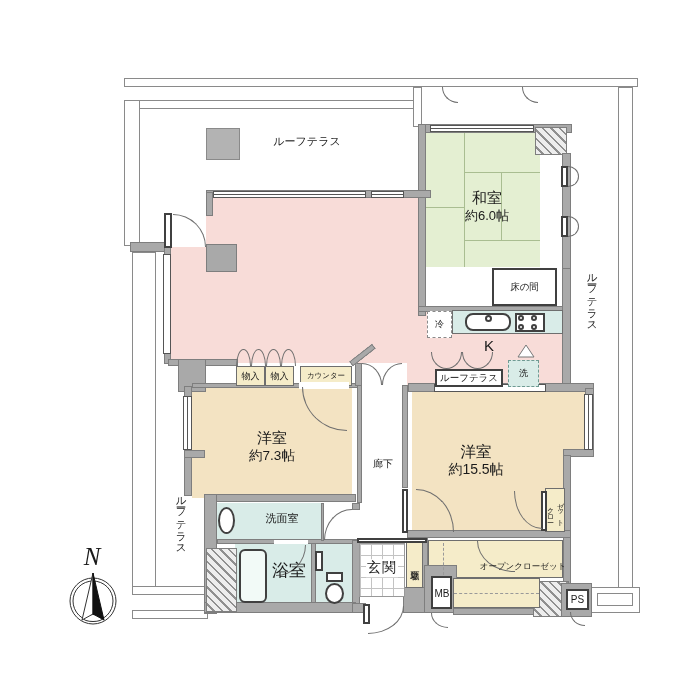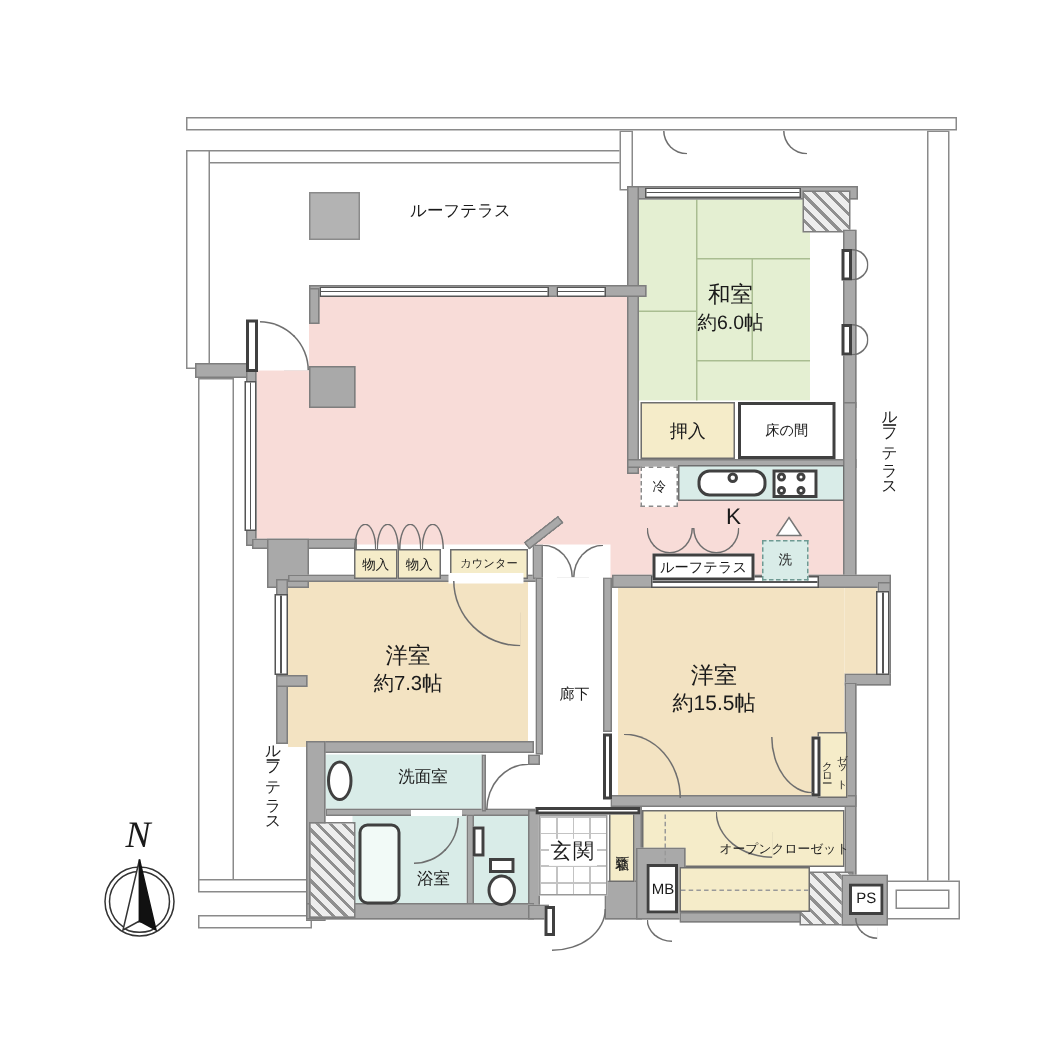--- a/index.html
+++ b/index.html
@@ -105,23 +105,20 @@
   <div class="r wall" style="left:561px;top:583px;width:31px;height:34px"></div>
 
   <div class="r winH" style="left:213px;top:191px;width:153px;height:7px"></div>
   <div class="r winH" style="left:371px;top:191px;width:33px;height:7px"></div>
   <div class="r winH" style="left:430px;top:125px;width:104px;height:7px"></div>
   <div class="r winH" style="left:434px;top:384px;width:112px;height:8px"></div>
   <div class="r winV" style="left:584px;top:394px;width:9px;height:56px"></div>
   <div class="r winV" style="left:183px;top:396px;width:9px;height:54px"></div>
   <div class="r winV" style="left:163px;top:254px;width:8px;height:100px"></div>
 
-  <div class="r cream flex" style="left:427px;top:268px;width:63px;height:38px;font-size:12px">
-      <span>押入</span>
-    </div>
   <div class="r whitebox flex" style="left:492px;top:268px;width:65px;height:38px;font-size:9.5px">
       <span>床の間</span>
     </div>
   <div class="r dash flex" style="left:427px;top:311px;width:25px;height:27px;font-size:9px">
       <span>冷</span>
     </div>
   <div class="r teal" style="left:452px;top:310px;width:111px;height:24px;border:1px solid #6e6e6e"></div>
   <div class="r whitebox" style="left:465px;top:313px;width:46px;height:18px;border-radius:8px"></div>
   <div class="r whitebox" style="left:485px;top:315px;width:7px;height:7px;border-radius:50%"></div>
   <div class="r whitebox" style="left:515px;top:313px;width:30px;height:19px"></div>
@@ -212,21 +209,21 @@
     <span style="display:block">洋室</span>
     <span style="display:block;font-size:13.5px">約7.3帖</span>
   </div>
   <div class="lbl" style="left:476px;top:460px;font-size:15.5px">
     <span style="display:block">洋室</span>
     <span style="display:block;font-size:14px">約15.5帖</span>
   </div>
   <div class="lbl" style="left:489px;top:346px;font-size:15px">K</div>
   <div class="lbl" style="left:383px;top:464px;font-size:10px">廊下</div>
   <div class="lbl" style="left:282px;top:519px;font-size:11px">洗面室</div>
-  <div class="lbl" style="left:289px;top:587px;font-size:11px">浴室</div>
+  <div class="lbl" style="left:289px;top:571px;font-size:17px">浴室</div>
   <div class="lbl" style="left:382px;top:568px;font-size:14px;background:#fff;padding:0 1px;letter-spacing:1px">玄関</div>
   <div class="lbl" style="left:523px;top:566px;font-size:8.5px">オープンクローゼット</div>
   <div class="lbl" style="left:442px;top:594px;font-size:10px">MB</div>
   <div class="lbl" style="left:307px;top:142px;font-size:11px">ルーフテラス</div>
   <div class="lbl vtext" style="left:592px;top:296px;font-size:10.5px;transform:translate(-50%,-50%)">ルーフテラス</div>
   <div class="lbl vtext" style="left:181px;top:519px;font-size:10.5px;transform:translate(-50%,-50%)">ルーフテラス</div>
 
   <div class="lbl" style="left:92px;top:557px;font-size:25px;font-style:italic;font-family:'Liberation Serif',serif">N</div>
   <svg class="r" style="left:63px;top:539px" width="70" height="95" viewBox="0 0 70 95">
     <circle cx="30" cy="62" r="23" fill="none" stroke="#333" stroke-width="1"></circle>

